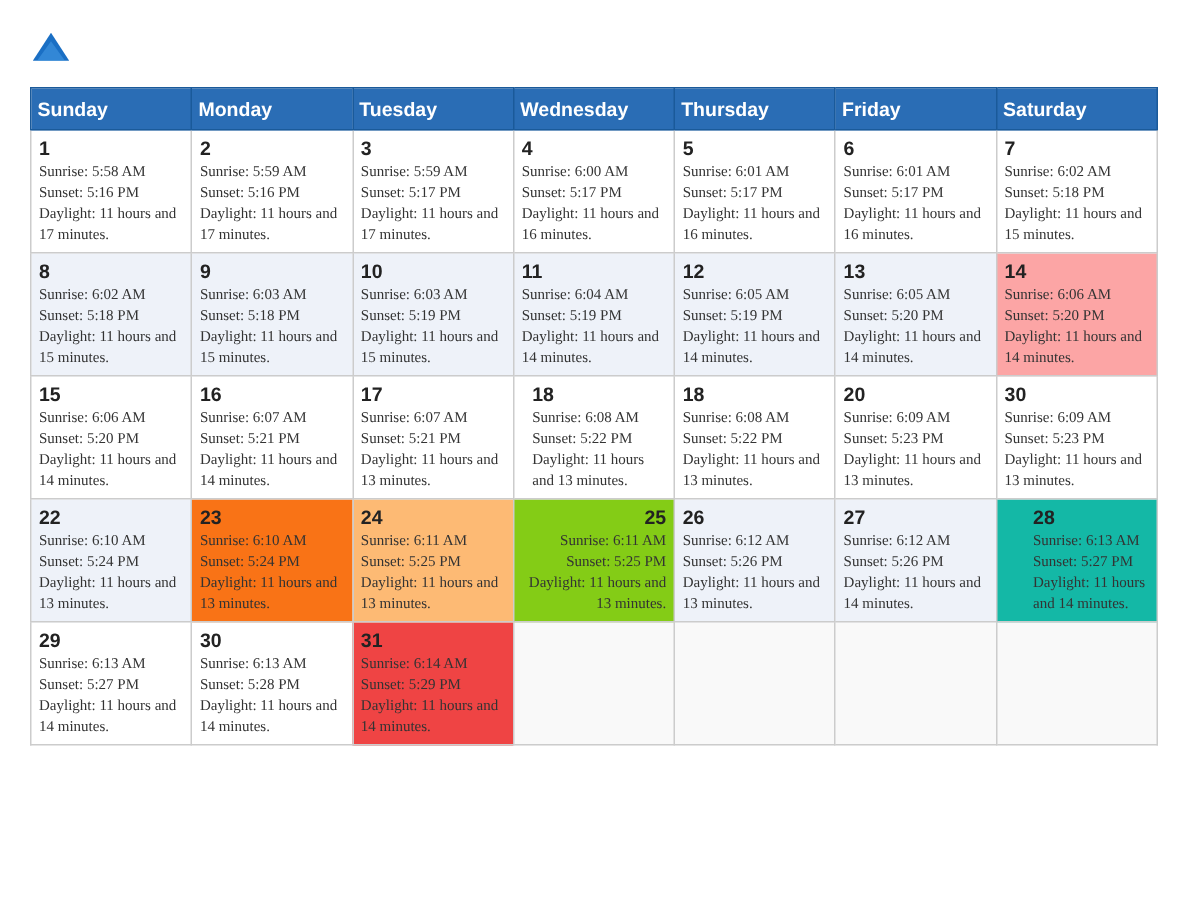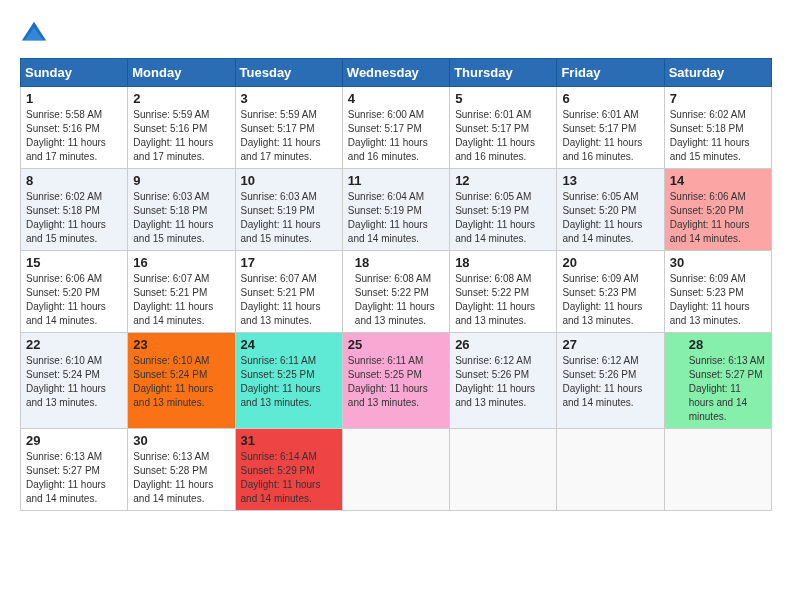--- a/index.html
+++ b/index.html
@@ -85,20 +85,21 @@
       font-size: 13px;
       font-weight: bold;
       color: #222;
       display: block;
       margin-bottom: 2px;
     }
     .day-info {
       font-size: 10px;
       color: #333;
       line-height: 1.4;
+      font-family: Liberation Serif, serif;
     }
     .empty-cell {
       background: #f9f9f9 !important;
     }
   </style>
 </head>
 <body>
 
 <div class="header">
   <div class="logo">
@@ -222,37 +223,37 @@
       </tr>
       <tr>
         <td style="background: rgb(238, 242, 249);">
           <span class="day-num">22</span>
           <div class="day-info">Sunrise: 6:10 AM<br>Sunset: 5:24 PM<br>Daylight: 11 hours and 13 minutes.</div>
         </td>
         <td style="background: #f97316;">
           <span class="day-num">23</span>
           <div class="day-info">Sunrise: 6:10 AM<br>Sunset: 5:24 PM<br>Daylight: 11 hours and 13 minutes.</div>
         </td>
-        <td style="background: #5eead4;">
+        <td style="background: #fdba74;">
           <span class="day-num">24</span>
           <div class="day-info">Sunrise: 6:11 AM<br>Sunset: 5:25 PM<br>Daylight: 11 hours and 13 minutes.</div>
         </td>
-        <td style="background: #f9a8d4;">
+        <td style="background: #84cc16; text-align: right;">
           <span class="day-num">25</span>
           <div class="day-info">Sunrise: 6:11 AM<br>Sunset: 5:25 PM<br>Daylight: 11 hours and 13 minutes.</div>
         </td>
         <td style="background: rgb(238, 242, 249); margin-left: 32px;">
           <span class="day-num">26</span>
           <div class="day-info">Sunrise: 6:12 AM<br>Sunset: 5:26 PM<br>Daylight: 11 hours and 13 minutes.</div>
         </td>
         <td style="background: rgb(238, 242, 249);">
           <span class="day-num">27</span>
           <div class="day-info">Sunrise: 6:12 AM<br>Sunset: 5:26 PM<br>Daylight: 11 hours and 14 minutes.</div>
         </td>
-        <td style="background: #86efac; padding-left: 24px;">
+        <td style="background: #14b8a6; padding-left: 24px;">
           <span class="day-num">28</span>
           <div class="day-info">Sunrise: 6:13 AM<br>Sunset: 5:27 PM<br>Daylight: 11 hours and 14 minutes.</div>
         </td>
       </tr>
       <tr>
         <td style="background: rgb(255, 255, 255);">
           <span class="day-num">29</span>
           <div class="day-info">Sunrise: 6:13 AM<br>Sunset: 5:27 PM<br>Daylight: 11 hours and 14 minutes.</div>
         </td>
         <td style="background: rgb(255, 255, 255);">

